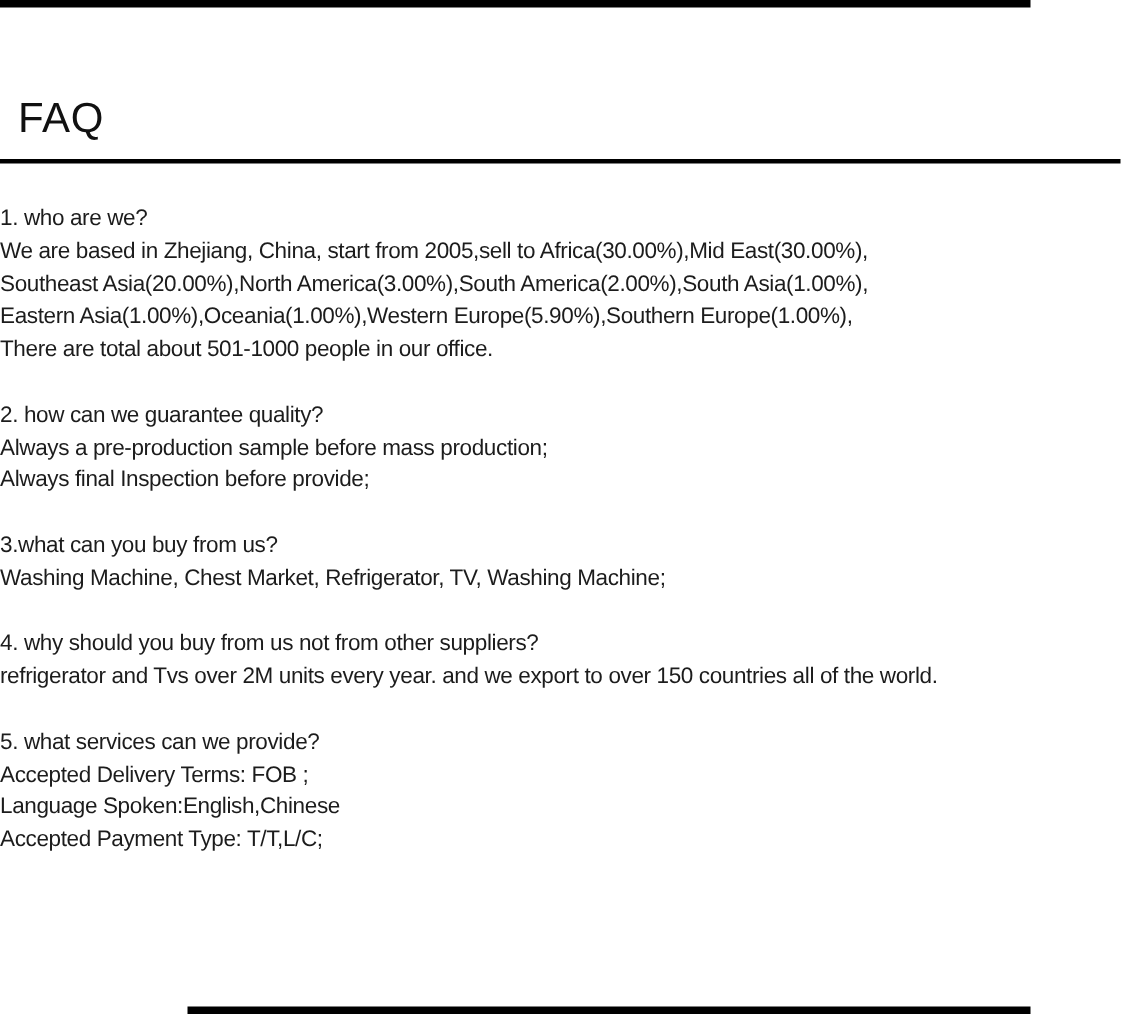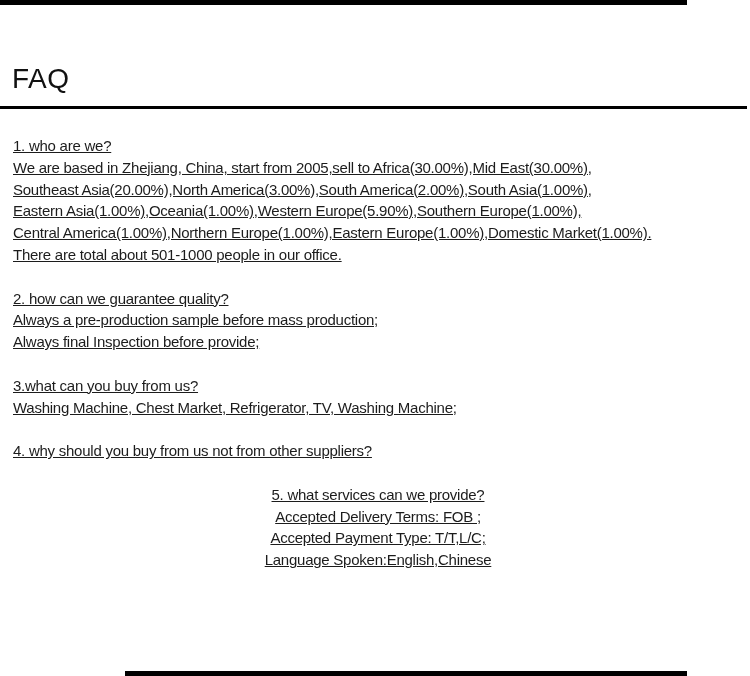--- a/index.html
+++ b/index.html
@@ -41,30 +41,29 @@
     position: absolute;
     top: 106px;
     left: 0;
     width: 747px;
     height: 3px;
     background: var(--divider);
   }
   .content {
     position: absolute;
     top: 135px;
-    left: 13px;
+    left: 0;
     width: 730px;
     color: var(--text);
     font-size: 15px;
     line-height: 21.8px;
     letter-spacing: -0.25px;
-    text-decoration: underline;
   }
   .faq-section { margin-bottom: 21.8px; }
-  .faq-section:last-child { margin-bottom: 0; text-align: center; }
+  .faq-section:last-child { margin-bottom: 0; }
   .faq-question, .faq-answer-line { white-space: nowrap; }
   .bottom-bar {
     position: absolute;
     top: 671px;
     left: 125px;
     width: 562px;
     height: 5px;
     background: var(--divider);
   }
 </style>
@@ -74,36 +73,36 @@
 <div class="page">
   <div class="top-bar"></div>
   <h1 class="faq-title">FAQ</h1>
   <div class="title-rule"></div>
   <div class="content">
       <div class="faq-section">
         <div class="faq-question">1. who are we?</div>
         <div class="faq-answer-line">We are based in Zhejiang, China, start from 2005,sell to Africa(30.00%),Mid East(30.00%),</div>
         <div class="faq-answer-line">Southeast Asia(20.00%),North America(3.00%),South America(2.00%),South Asia(1.00%),</div>
         <div class="faq-answer-line">Eastern Asia(1.00%),Oceania(1.00%),Western Europe(5.90%),Southern Europe(1.00%),</div>
-        <div class="faq-answer-line">Central America(1.00%),Northern Europe(1.00%),Eastern Europe(1.00%),Domestic Market(1.00%).</div>
         <div class="faq-answer-line">There are total about 501-1000 people in our office.</div>
       </div>
       <div class="faq-section">
         <div class="faq-question">2. how can we guarantee quality?</div>
         <div class="faq-answer-line">Always a pre-production sample before mass production;</div>
         <div class="faq-answer-line">Always final Inspection before provide;</div>
       </div>
       <div class="faq-section">
         <div class="faq-question">3.what can you buy from us?</div>
         <div class="faq-answer-line">Washing Machine, Chest Market, Refrigerator, TV, Washing Machine;</div>
       </div>
       <div class="faq-section">
         <div class="faq-question">4. why should you buy from us not from other suppliers?</div>
+        <div class="faq-answer-line">refrigerator and Tvs over 2M units every year. and we export to over 150 countries all of the world.</div>
       </div>
       <div class="faq-section">
         <div class="faq-question">5. what services can we provide?</div>
         <div class="faq-answer-line">Accepted Delivery Terms: FOB ;</div>
+        <div class="faq-answer-line">Language Spoken:English,Chinese</div>
         <div class="faq-answer-line">Accepted Payment Type: T/T,L/C;</div>
-        <div class="faq-answer-line">Language Spoken:English,Chinese</div>
       </div>
     </div>
   <div class="bottom-bar"></div>
 </div>
 
 </body></html>

